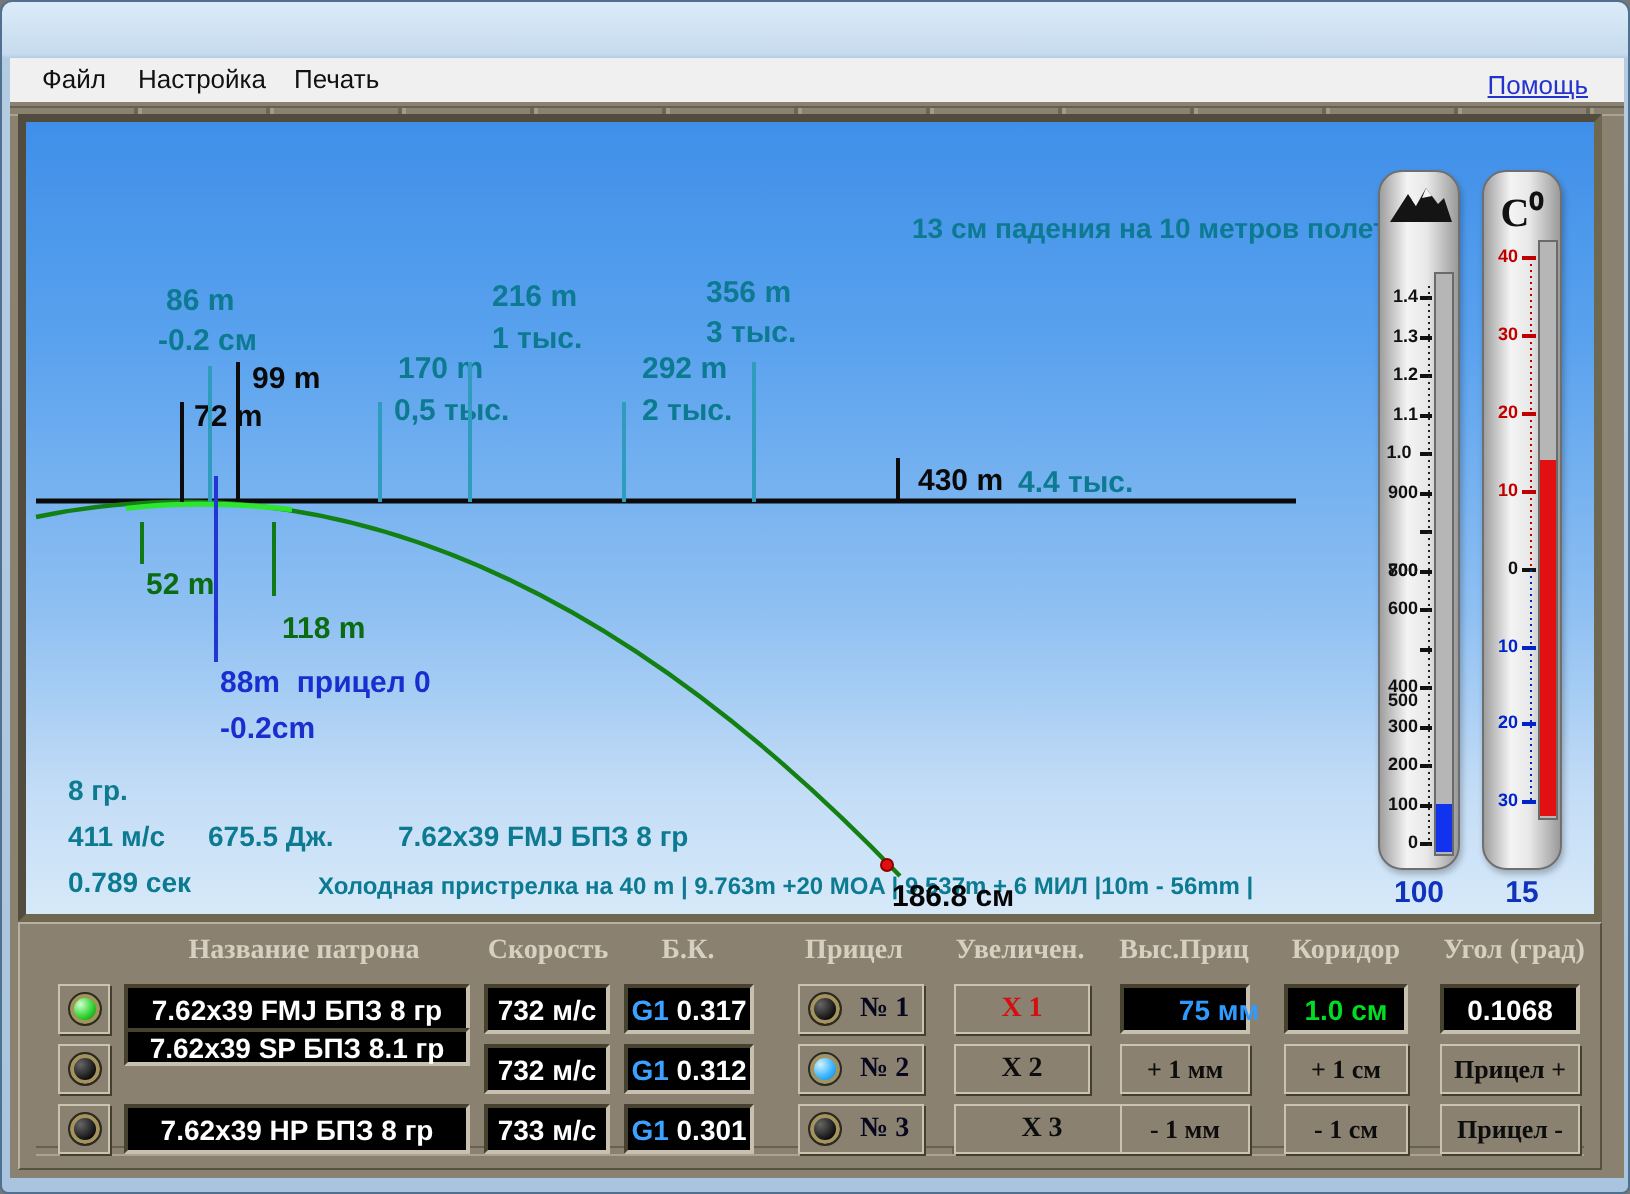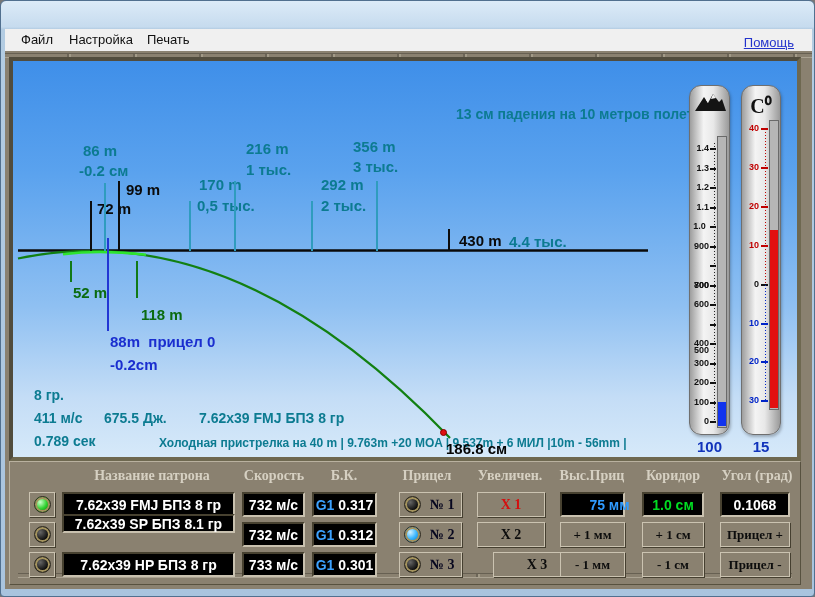--- a/index.html
+++ b/index.html
@@ -247,21 +247,21 @@
           <div class="led led-off"></div>
         </div>
         <div class="display" style="position: absolute; left: 52px; top: 90px; width: 173px; height: 25px;">7.62x39 HP БПЗ 8 гр</div>
         <div class="display" style="position: absolute; left: 232px; top: 90px; width: 63px; height: 25px;">733 м/с</div>
         <div class="display" style="position: absolute; left: 302px; top: 90px; width: 65px; height: 25px;"><span class="bkg1">G1</span><span> 0.301</span></div>
         <div class="btn3d sightbox" style="position: absolute; left: 389px; top: 30px; width: 63px; height: 25px;"><div class="led-sm led-off"></div><span class="sight-num">№ 1</span></div>
         <div class="btn3d zoombtn active-red" style="position: absolute; left: 467px; top: 30px; width: 68px; height: 25px;">X 1</div>
         <div class="btn3d sightbox" style="position: absolute; left: 389px; top: 60px; width: 63px; height: 25px;"><div class="led-sm led-blue"></div><span class="sight-num">№ 2</span></div>
         <div class="btn3d zoombtn" style="position: absolute; left: 467px; top: 60px; width: 68px; height: 25px;">X 2</div>
         <div class="btn3d sightbox" style="position: absolute; left: 389px; top: 90px; width: 63px; height: 25px;"><div class="led-sm led-off"></div><span class="sight-num">№ 3</span></div>
-        <div class="btn3d zoombtn" style="position: absolute; left: 467px; top: 90px; width: 88px; height: 25px; margin-left: 16px;">X 3</div>
+        <div class="btn3d zoombtn" style="position: absolute; left: 467px; top: 90px; width: 88px; height: 25px;">X 3</div>
         <div class="display val-blue" style="position: absolute; left: 550px; top: 30px; width: 65px; height: 25px; padding-left: 34px;">75 мм</div>
         <div class="btn3d" style="position: absolute; left: 550px; top: 60px; width: 65px; height: 25px;">+ 1 мм</div>
         <div class="btn3d" style="position: absolute; left: 550px; top: 90px; width: 65px; height: 25px;">- 1 мм</div>
         <div class="display val-green" style="position: absolute; left: 632px; top: 30px; width: 62px; height: 25px;">1.0 см</div>
         <div class="btn3d" style="position: absolute; left: 632px; top: 60px; width: 62px; height: 25px;">+ 1 см</div>
         <div class="btn3d" style="position: absolute; left: 632px; top: 90px; width: 62px; height: 25px;">- 1 см</div>
         <div class="display val-white" style="position: absolute; left: 710px; top: 30px; width: 70px; height: 25px;">0.1068</div>
         <div class="btn3d" style="position: absolute; left: 710px; top: 60px; width: 70px; height: 25px;">Прицел +</div>
         <div class="btn3d" style="position: absolute; left: 710px; top: 90px; width: 70px; height: 25px;">Прицел -</div>
       </div>

